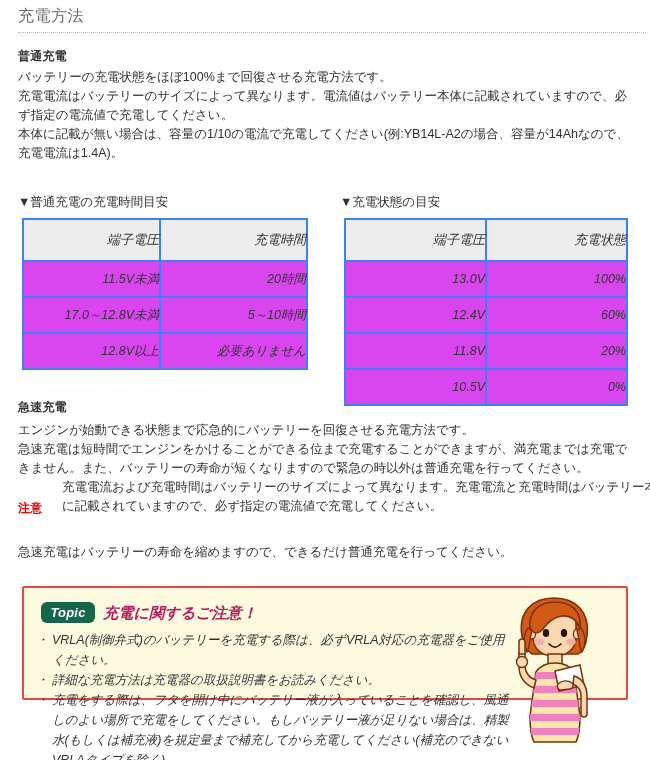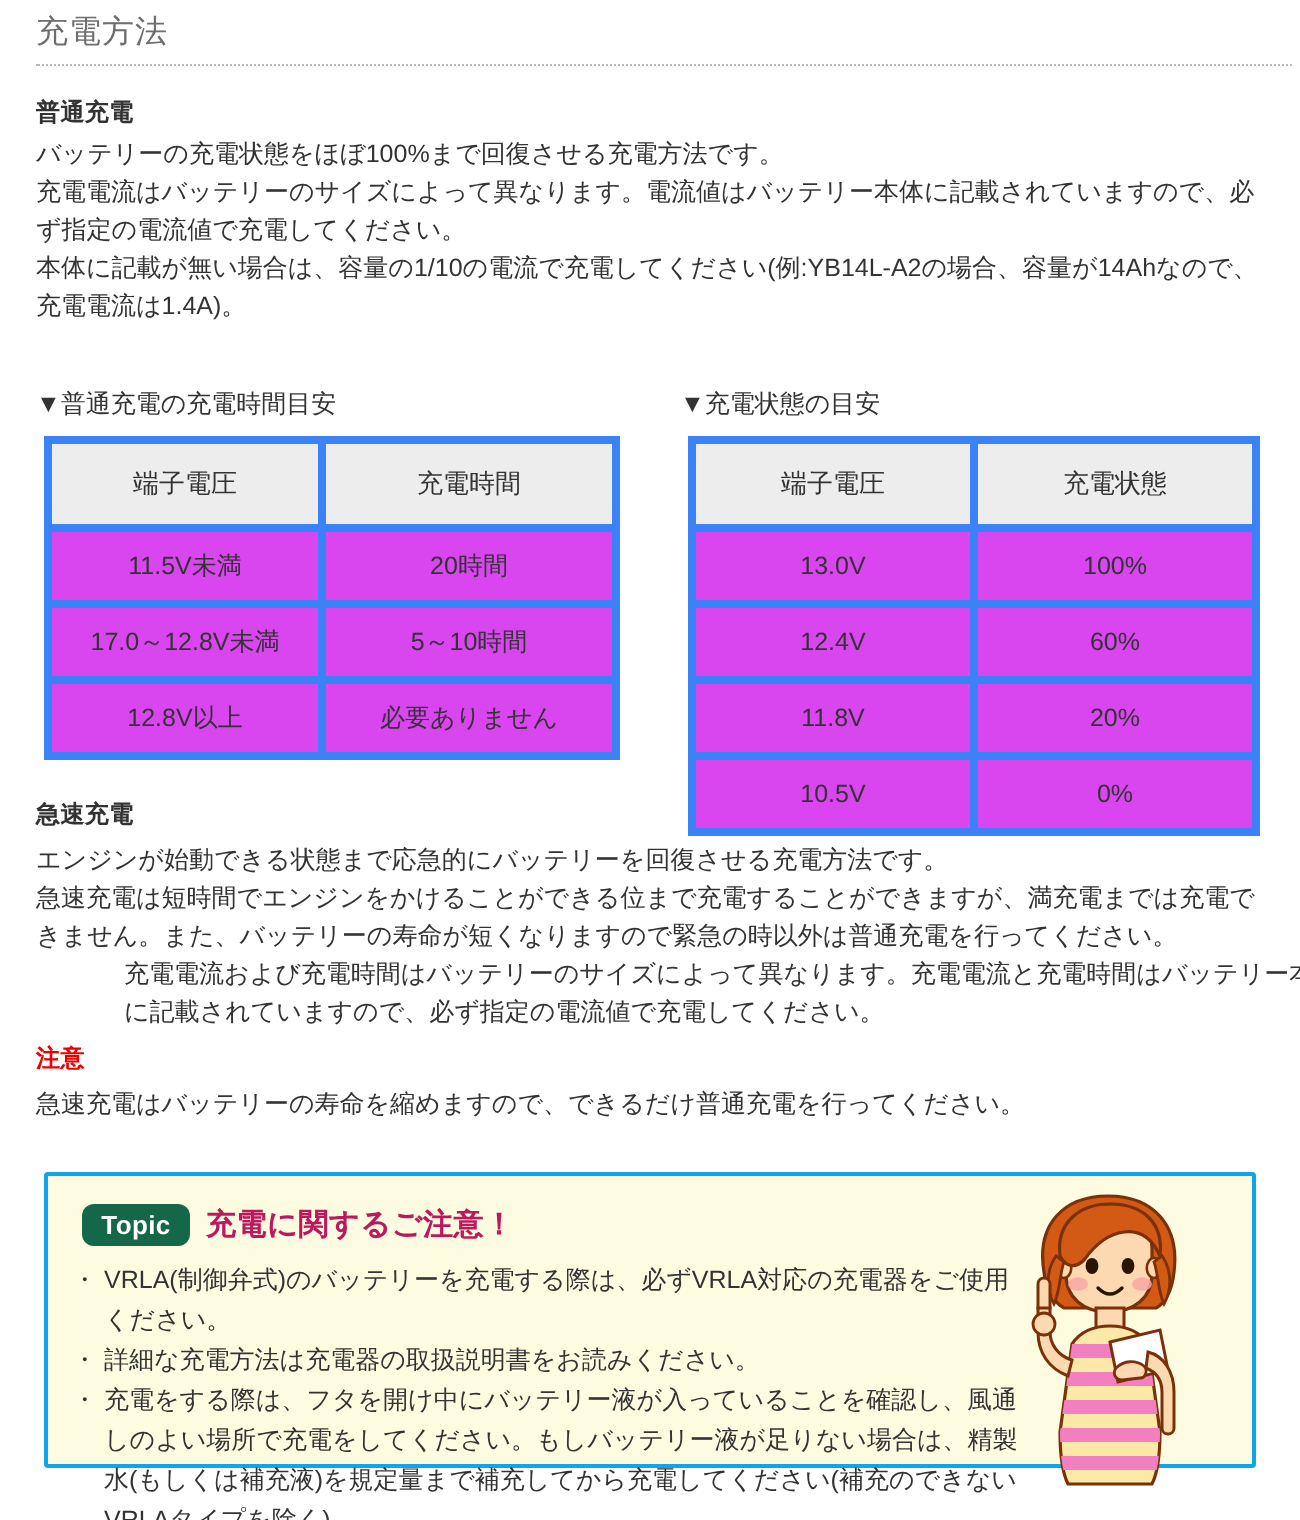--- a/index.html
+++ b/index.html
@@ -78,26 +78,27 @@
   
   .data-table {
     position: absolute;
     border-collapse: collapse;
     font-size: 12.5px;
     color: #333333;
     table-layout: fixed;
   }
   .data-table th,
   .data-table td {
-    border: 4px solid #3b82f6;
-    text-align: center;
+    border: 2px solid #3b82f6;
+    text-align: right;
     vertical-align: middle;
     font-weight: normal;
     padding: 0;
     height: 34px;
+    font-style: italic;
   }
   .data-table th {
     background: #ededed;
     height: 40px;
     font-size: 13px;
   }
   .data-table td { background: #d946ef; }
 
   #table-charge-time { left: 22px; top: 218px; width: 284px; }
   #table-charge-time col.c1 { width: 137px; }
@@ -106,25 +107,26 @@
   #table-charge-state { left: 344px; top: 218px; width: 282px; }
   #table-charge-state col.c1 { width: 141px; }
   #table-charge-state col.c2 { width: 141px; }
 
   
   .topic-box {
     position: absolute;
     left: 22px;
     top: 586px;
     width: 606px;
-    height: 148px;
+    height: 114px;
     box-sizing: border-box;
-    border: 2px solid #0ea5e9;
+    border: 2px solid #ef4444;
     background: #fdfce1;
     border-radius: 2px;
+    font-style: italic;
   }
   .topic-badge {
     position: absolute;
     left: 17px;
     top: 14px;
     width: 54px;
     height: 21px;
     background: #15674a;
     border-radius: 6px;
     color: #ffffff;
@@ -250,21 +252,21 @@
         <td>0%</td>
       </tr>
     </tbody>
   </table>
 
   <h2 class="sec-head" style="top:399px;">急速充電</h2>
   <p class="para" style="top:421px;">エンジンが始動できる状態まで応急的にバッテリーを回復させる充電方法です。</p>
   <p class="para" style="top:440px;">急速充電は短時間でエンジンをかけることができる位まで充電することができますが、満充電までは充電できません。また、バッテリーの寿命が短くなりますので緊急の時以外は普通充電を行ってください。</p>
   <p class="para" style="top:478px;margin-left:44px;">充電電流および充電時間はバッテリーのサイズによって異なります。充電電流と充電時間はバッテリー本体に記載されていますので、必ず指定の電流値で充電してください。</p>
 
-  <h2 class="sec-head red" style="top:521px;text-align:center;">注意</h2>
+  <h2 class="sec-head red" style="top:500px;text-align:center;">注意</h2>
   <p class="para" style="top:543px;">急速充電はバッテリーの寿命を縮めますので、できるだけ普通充電を行ってください。</p>
 
   <div class="topic-box">
     <div class="topic-badge">Topic</div>
     <div class="topic-title">充電に関するご注意！</div>
 
     <ul class="topic-list">
       <li>VRLA(制御弁式)のバッテリーを充電する際は、必ずVRLA対応の充電器をご使用ください。</li>
       <li>詳細な充電方法は充電器の取扱説明書をお読みください。</li>
       <li>充電をする際は、フタを開け中にバッテリー液が入っていることを確認し、風通しのよい場所で充電をしてください。もしバッテリー液が足りない場合は、精製水(もしくは補充液)を規定量まで補充してから充電してください(補充のできないVRLAタイプを除く)。</li>

